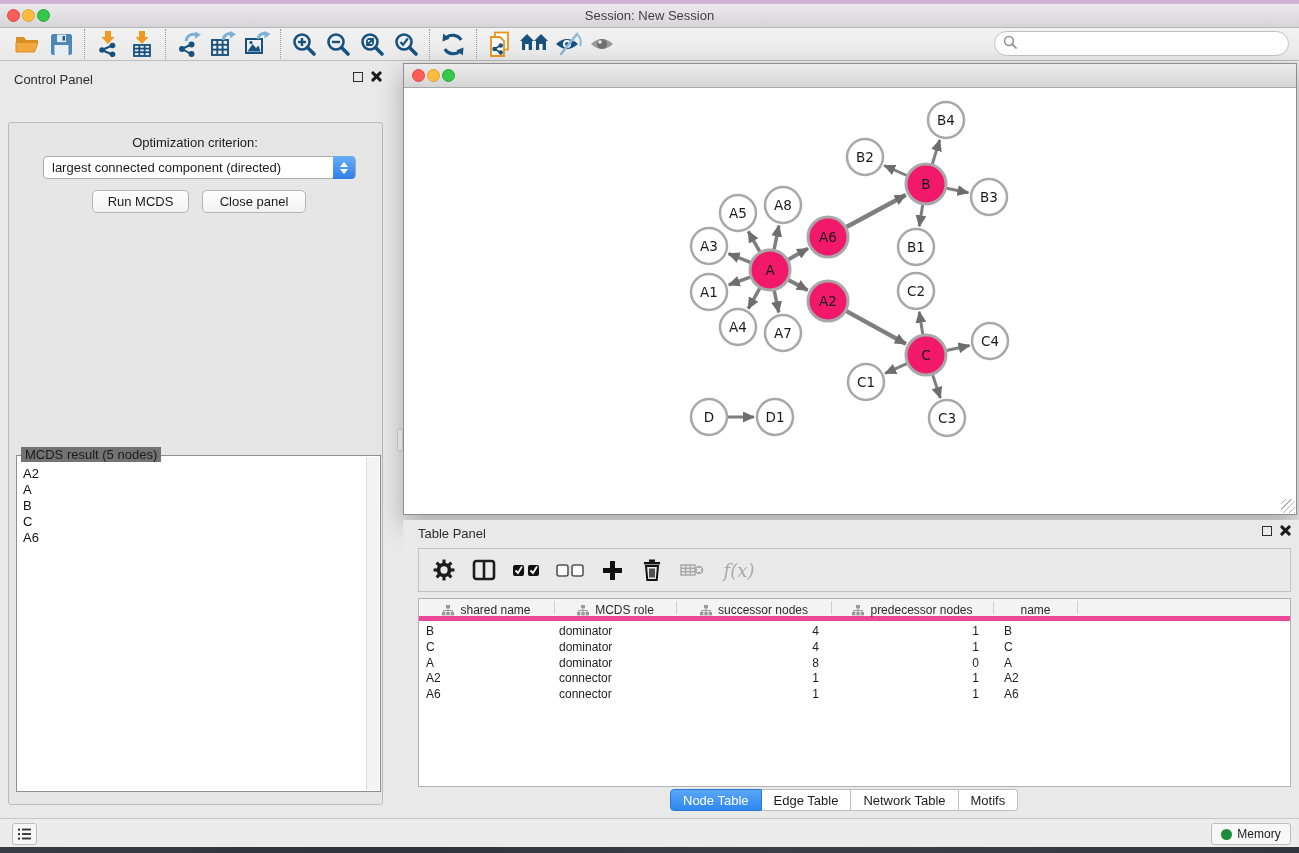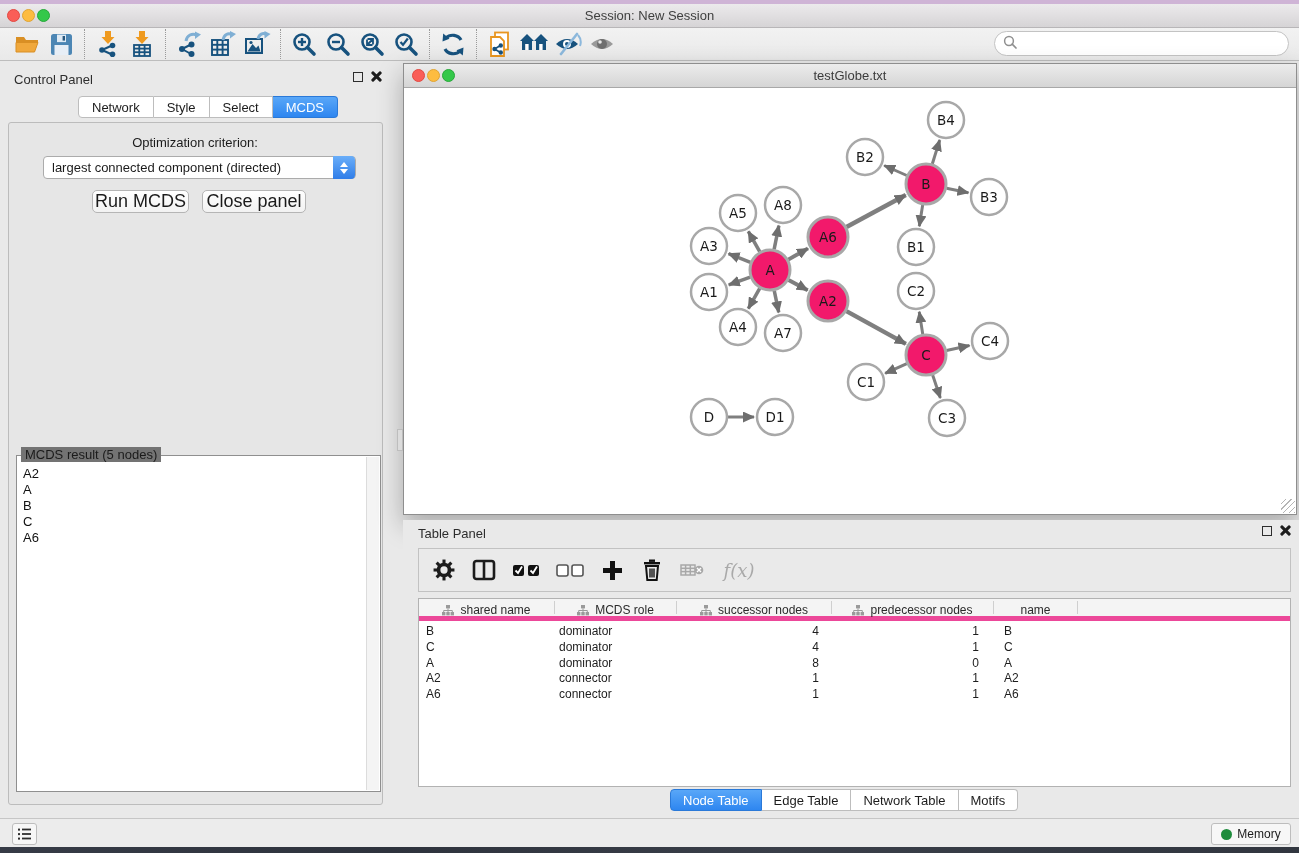--- a/index.html
+++ b/index.html
@@ -76,21 +76,21 @@
   }
   #criterion-stepper {
     position:absolute; right:0px; top:-1px; width:22px; height:23px;
     background:linear-gradient(#6aaef9,#2f7de8); border-radius:0 4px 4px 0;
     display:flex; flex-direction:column; align-items:center; justify-content:center; gap:2px;
   }
   .chev-up { width:0; height:0; border-left:4px solid transparent; border-right:4px solid transparent; border-bottom:5px solid #fff; }
   .chev-dn { width:0; height:0; border-left:4px solid transparent; border-right:4px solid transparent; border-top:5px solid #fff; }
   .cp-btn {
     position:absolute; top:129px; height:23px; background:linear-gradient(#ffffff,#f2f2f2);
-    border:1px solid #b5b5b5; border-radius:5px; font-size:18px; color:#1b1b1b;
+    border:1px solid #b5b5b5; border-radius:5px; font-size:13px; color:#1b1b1b;
     display:flex; align-items:center; justify-content:center;
   }
   #run-btn { left:92px; width:97px; }
   #closepanel-btn { left:202px; width:104px; }
 
   #result-box {
     position:absolute; left:16px; top:394px; width:365px; height:337px;
     border:1px solid #8f8f8f; background:#fff;
   }
   #result-legend {
@@ -337,26 +337,20 @@
     </span>
     <input type="text" value="" style="">
   </div>
 </div>
 
 <div class="abs" id="control-panel">
   <div class="panel-title" id="cp-title">Control Panel</div>
   <div class="panel-icons">
     <div class="float-icon"></div>
     <div class="close-x"></div>
-  </div>
-  <div class="seg-tabs" id="cp-tabs">
-    <div class="seg-tab">Network</div>
-    <div class="seg-tab">Style</div>
-    <div class="seg-tab">Select</div>
-    <div class="seg-tab active">MCDS</div>
   </div>
   <div id="cp-box"></div>
   <div id="criterion-select">
     <span>largest connected component (directed)</span>
     <div id="criterion-stepper">
       <div class="chev-up"></div>
         <div class="chev-dn"></div>
     </div>
   </div>
   <div id="opt-label">Optimization criterion:</div>
@@ -373,21 +367,20 @@
       </div>
     <div id="result-scrollbar"></div>
   </div>
 </div>
 
 <div class="abs" id="net-window">
   <div id="net-titlebar">
     <div class="traffic t-red" style="left:8px;  top:5px;"></div>
     <div class="traffic t-yellow" style="left:23px; top:5px;"></div>
     <div class="traffic t-green" style="left:38px; top:5px;"></div>
-    <div class="win-title">testGlobe.txt</div>
   </div>
   <div id="net-canvas">
     <svg id="graph-svg" width="892" height="426">
         <defs>
           <marker id="arrow" markerUnits="userSpaceOnUse" markerWidth="13" markerHeight="11" refX="11" refY="5.5" orient="auto">
             <path d="M0,0 L12,5.5 L0,11 z" fill="#6e6e6e"></path>
           </marker>
         </defs>
         <line x1="355.7197701091396" y1="163.6883405069049" x2="344.2802298908604" y2="143.3116594930951" stroke="#7f7f7f" stroke-width="3.5" marker-end="url(#arrow)"></line>
         <line x1="370.11843883790186" y1="161.4078058104907" x2="374.88156116209814" y2="137.5921941895093" stroke="#7f7f7f" stroke-width="3.5" marker-end="url(#arrow)"></line>

